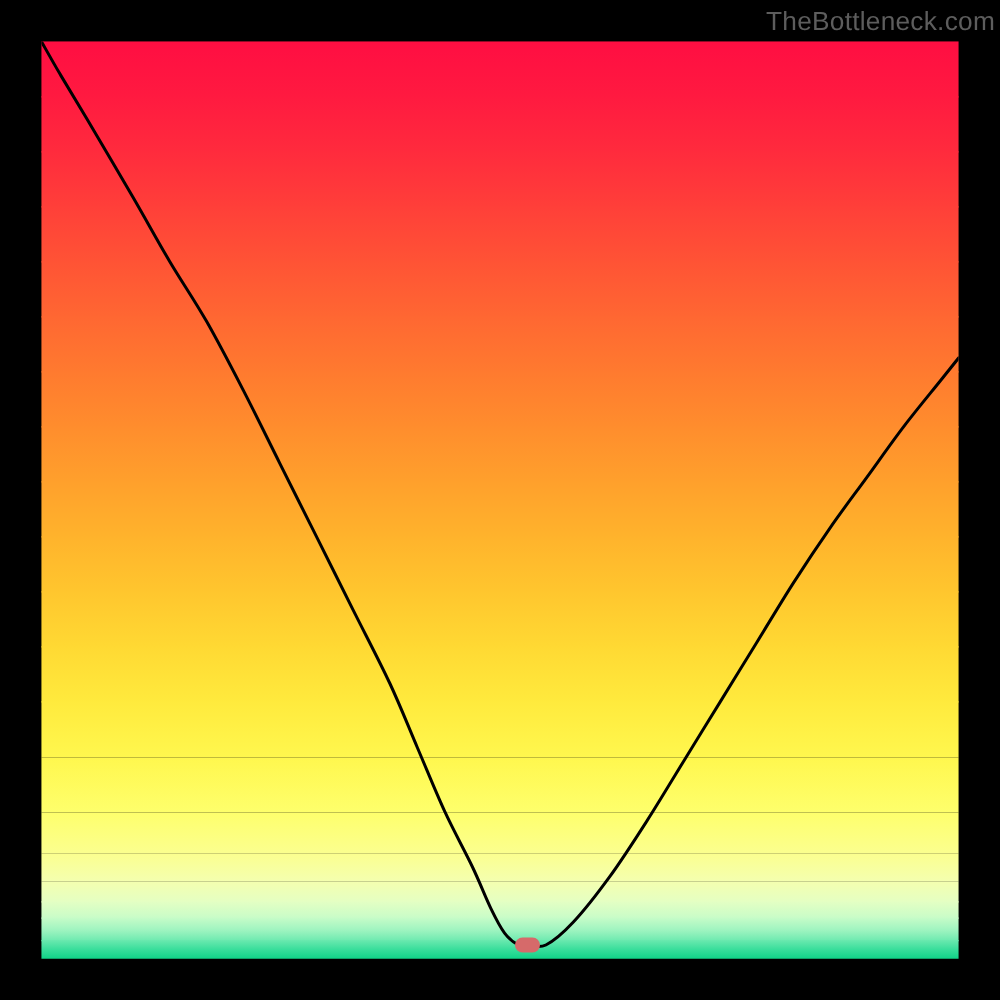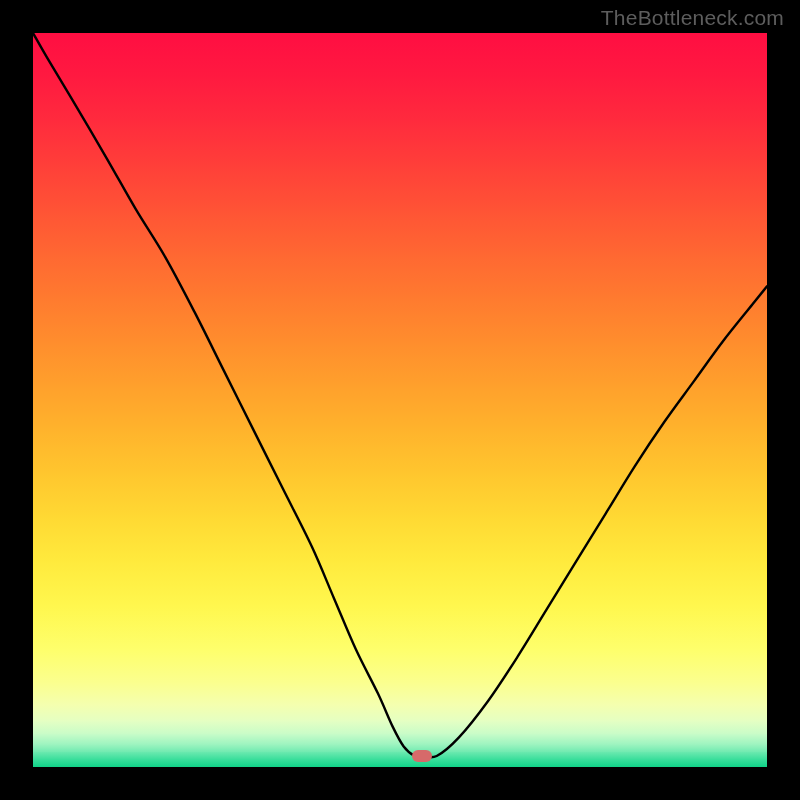--- a/index.html
+++ b/index.html
@@ -42,21 +42,21 @@
     position: absolute;
     width: 20px;
     height: 12px;
     border-radius: 6px;
     background: #d66a6a;
     transform: translate(-50%, -50%);
   }
   .watermark {
     position: absolute;
     top: 6px;
-    right: 16px;
+    right: 4px;
     color: #5d5d5d;
     font-size: 21px;
     font-weight: 500;
     letter-spacing: 0.2px;
   }
 </style>
 </head>
 <body>
 
 <div class="frame">

